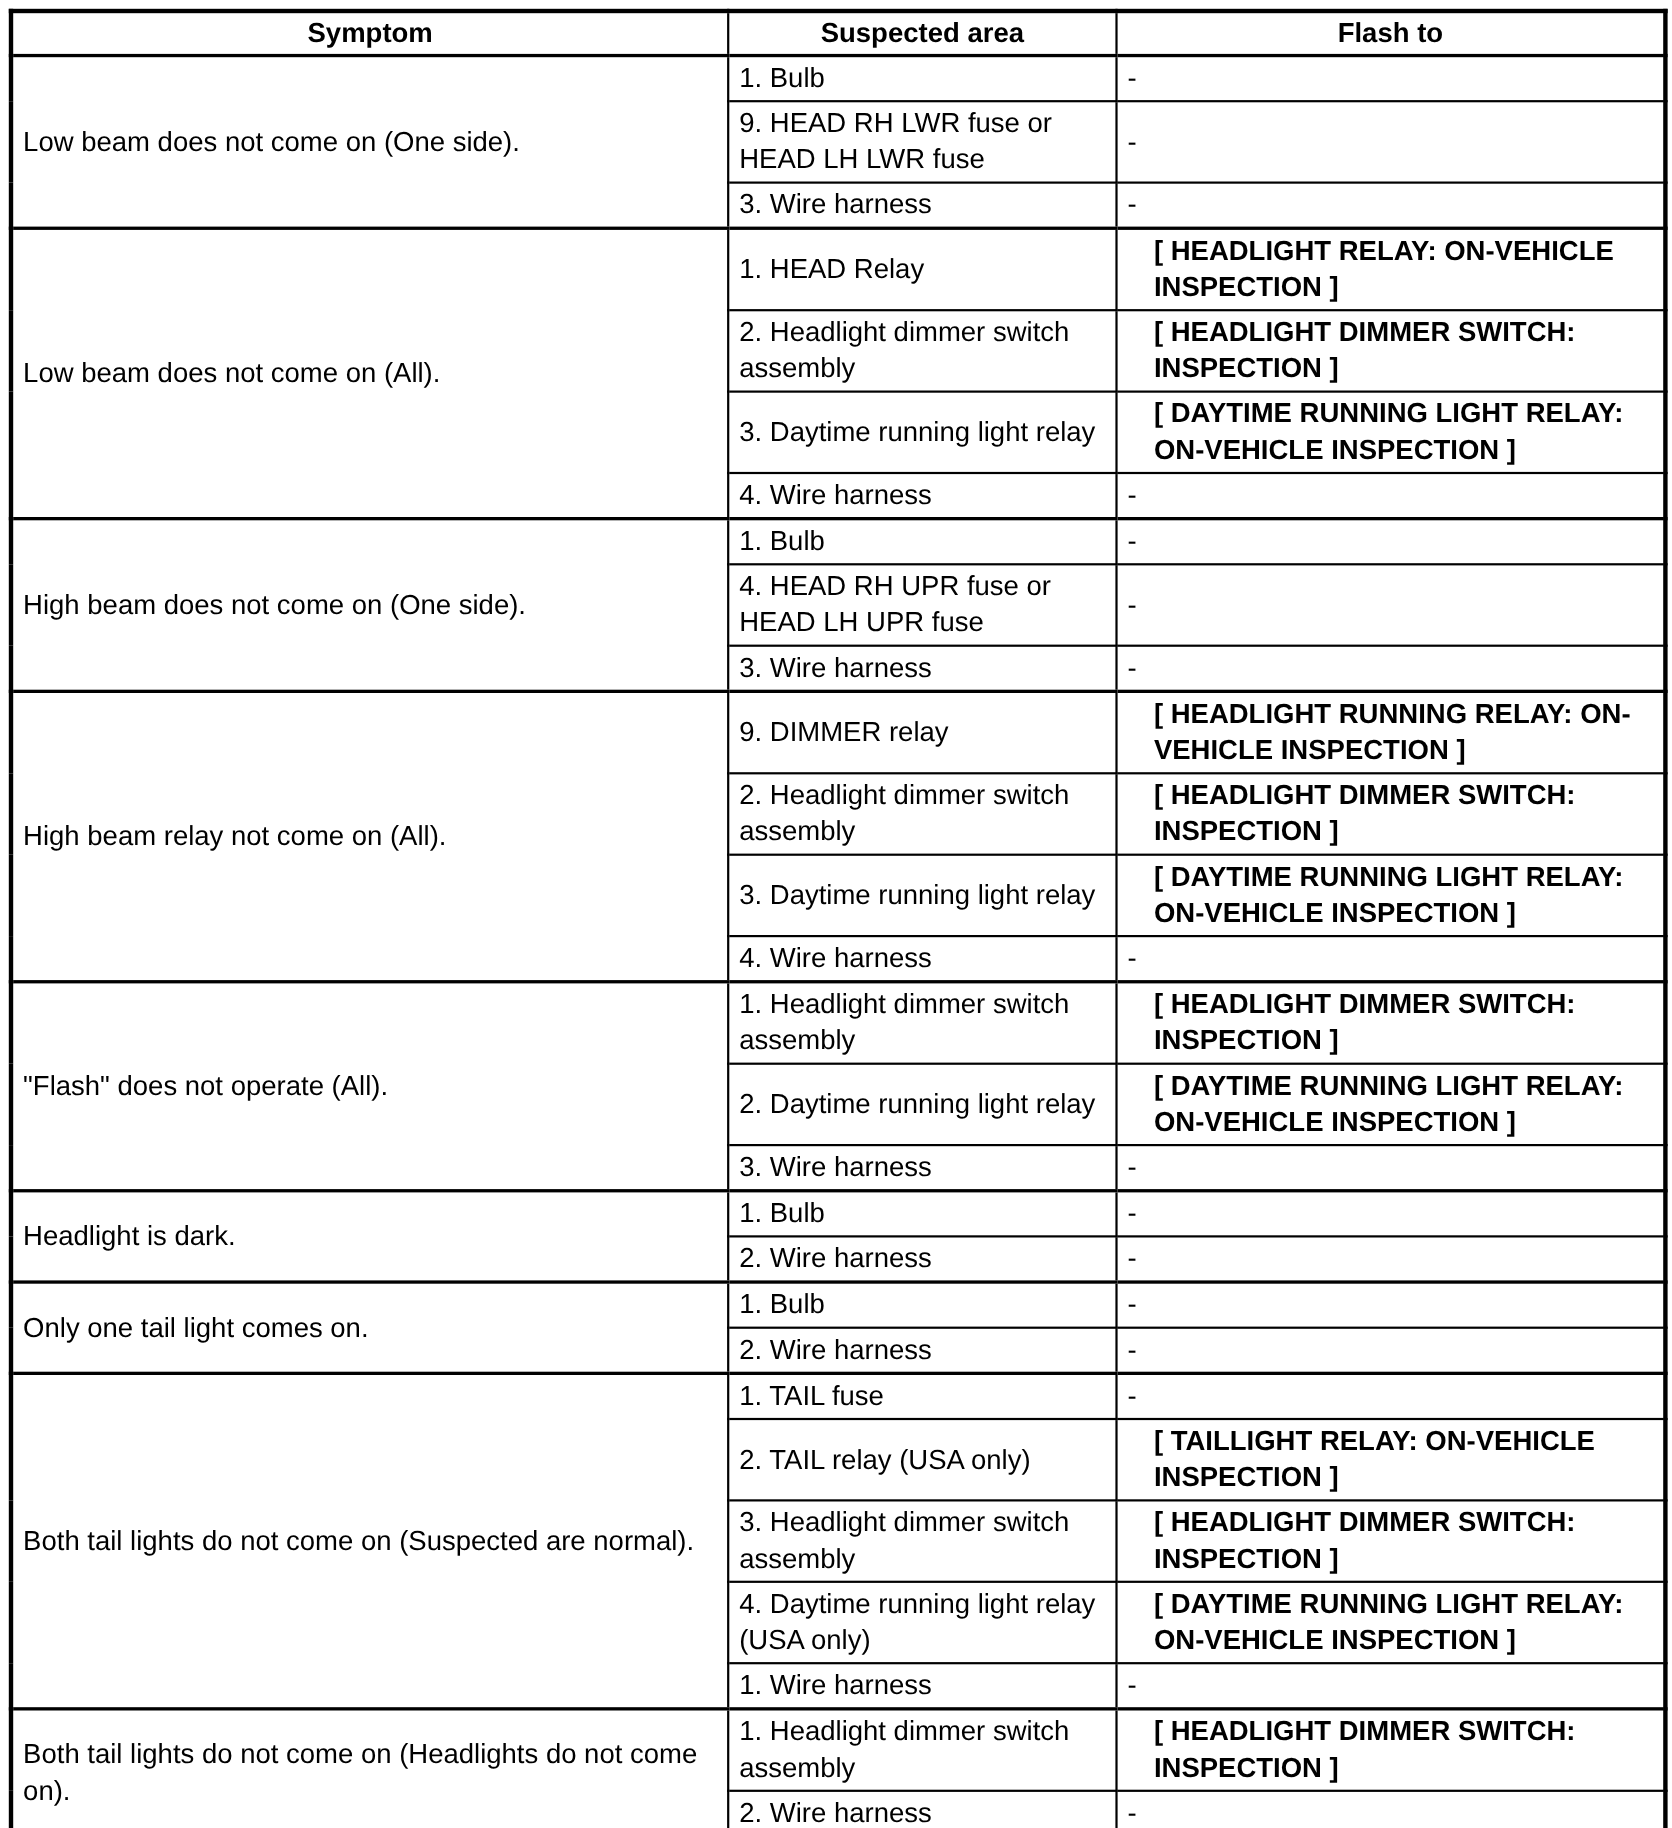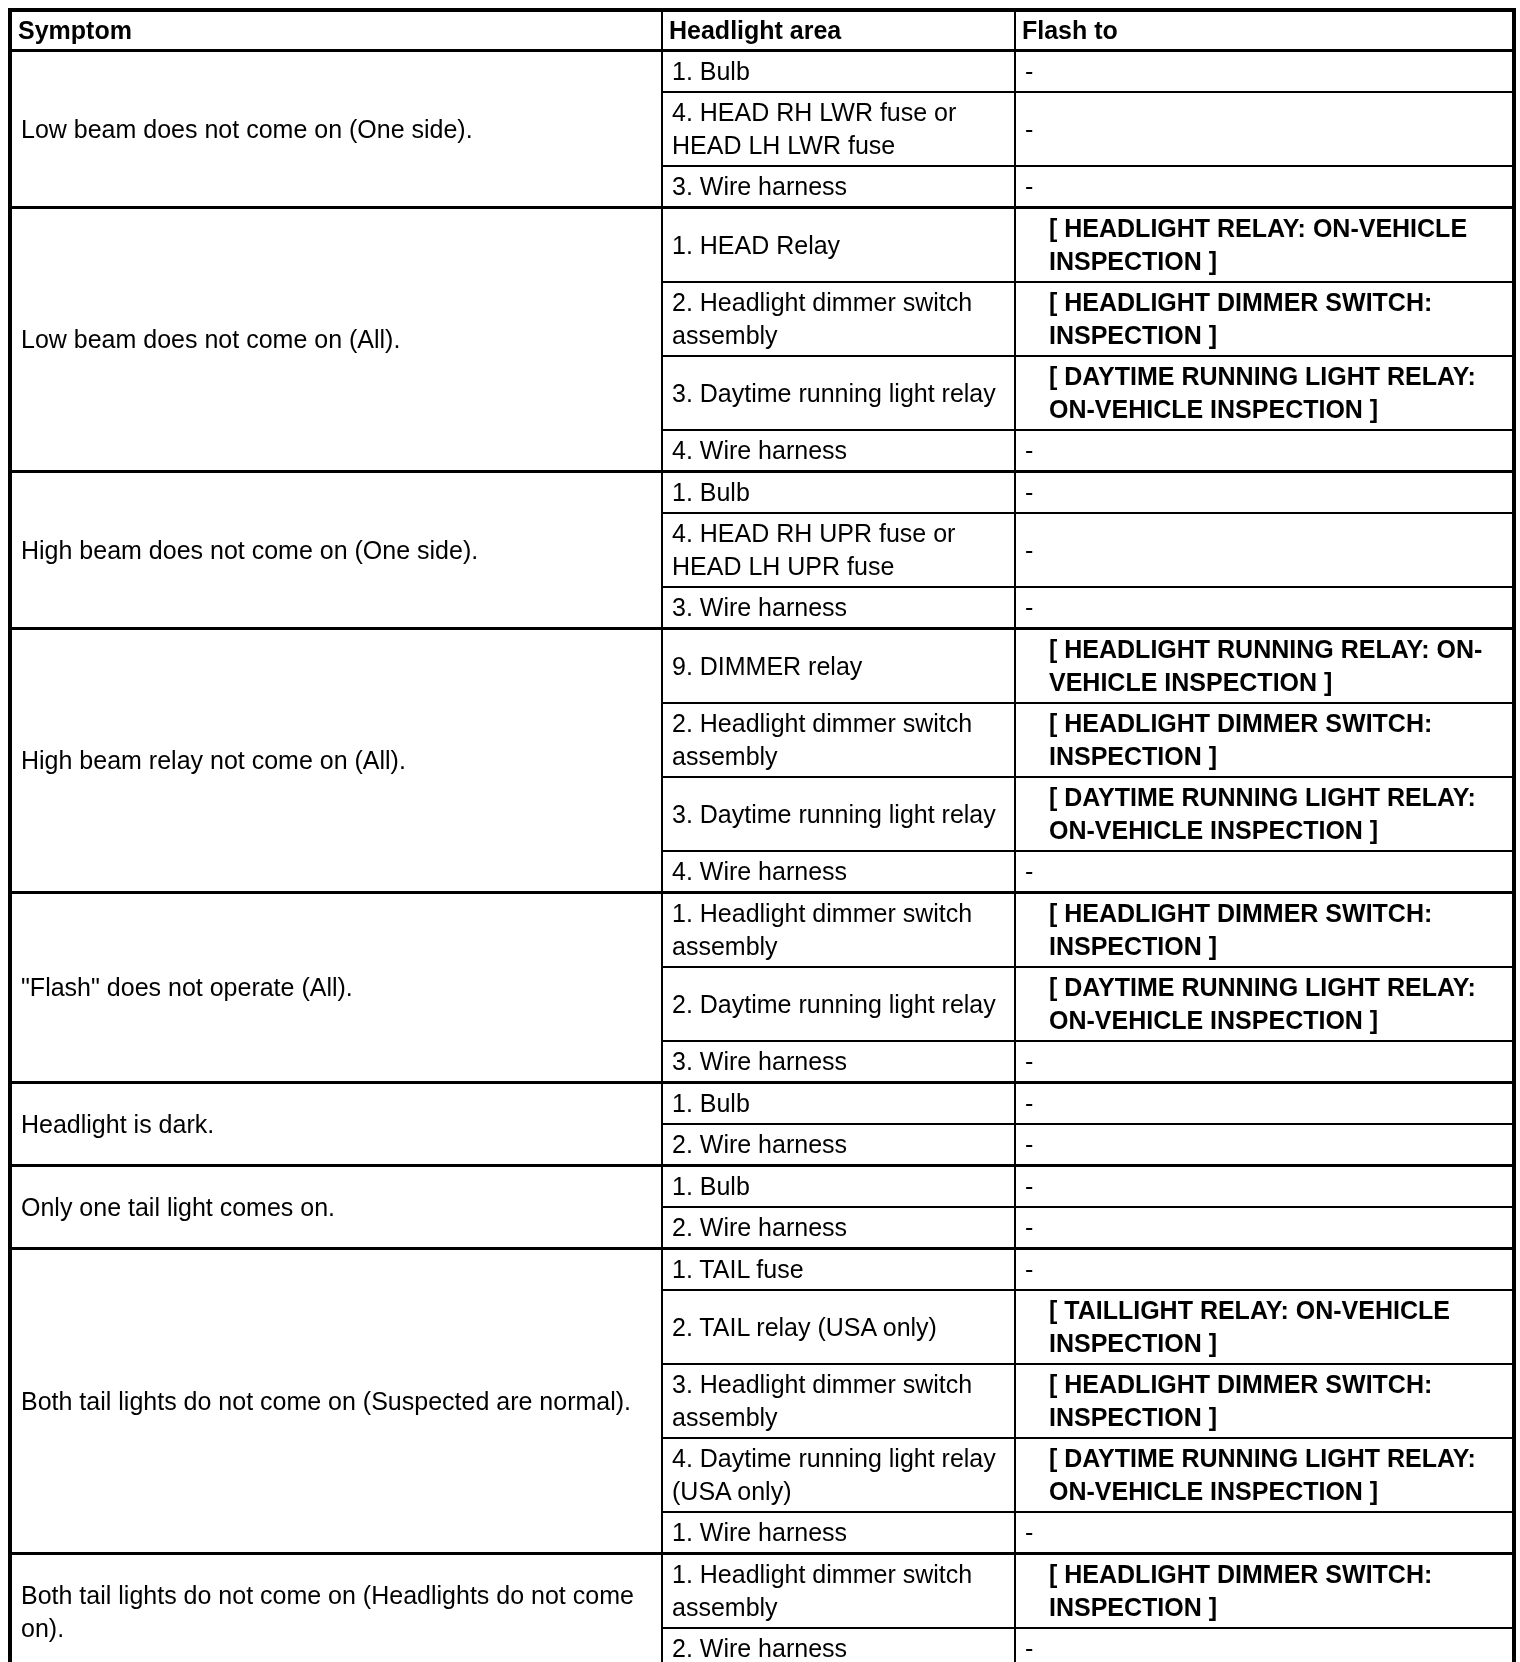--- a/index.html
+++ b/index.html
@@ -29,20 +29,21 @@
     padding: 3px 9px;
     font-size: 25px;
     line-height: 33px;
     vertical-align: middle;
     text-align: left;
     overflow: hidden;
     word-wrap: break-word;
   }
   th {
     font-weight: bold;
+    text-align: center;
     border-bottom-width: 3px;
     padding: 2px 6px;
   }
   tr.gs > td { border-top-width: 3px; }
   tr.s  { height: 38px; }
   tr.d  { height: 74px; }
   tr.hr { height: 36px; }
   td.ref-bold { font-weight: bold; padding-left: 33px; }
 </style>
 </head>
@@ -50,33 +51,33 @@
 
 <table class="trouble">
   <colgroup>
       <col class="c1">
       <col class="c2">
       <col class="c3">
     </colgroup>
   <thead>
     <tr class="hr">
       <th>Symptom</th>
-      <th>Headlight area</th>
+      <th>Suspected area</th>
       <th>Flash to</th>
     </tr>
   </thead>
   <tbody>
 
     <tr class="s gs">
       <td rowspan="3">Low beam does not come on (One side).</td>
       <td>1. Bulb</td>
       <td>-</td>
     </tr>
     <tr class="d">
-      <td>4. HEAD RH LWR fuse or HEAD LH LWR fuse</td>
+      <td>9. HEAD RH LWR fuse or HEAD LH LWR fuse</td>
       <td>-</td>
     </tr>
     <tr class="s">
       <td>3. Wire harness</td>
       <td>-</td>
     </tr>
 
     <tr class="d gs">
       <td rowspan="4">Low beam does not come on (All).</td>
       <td>1. HEAD Relay</td>

